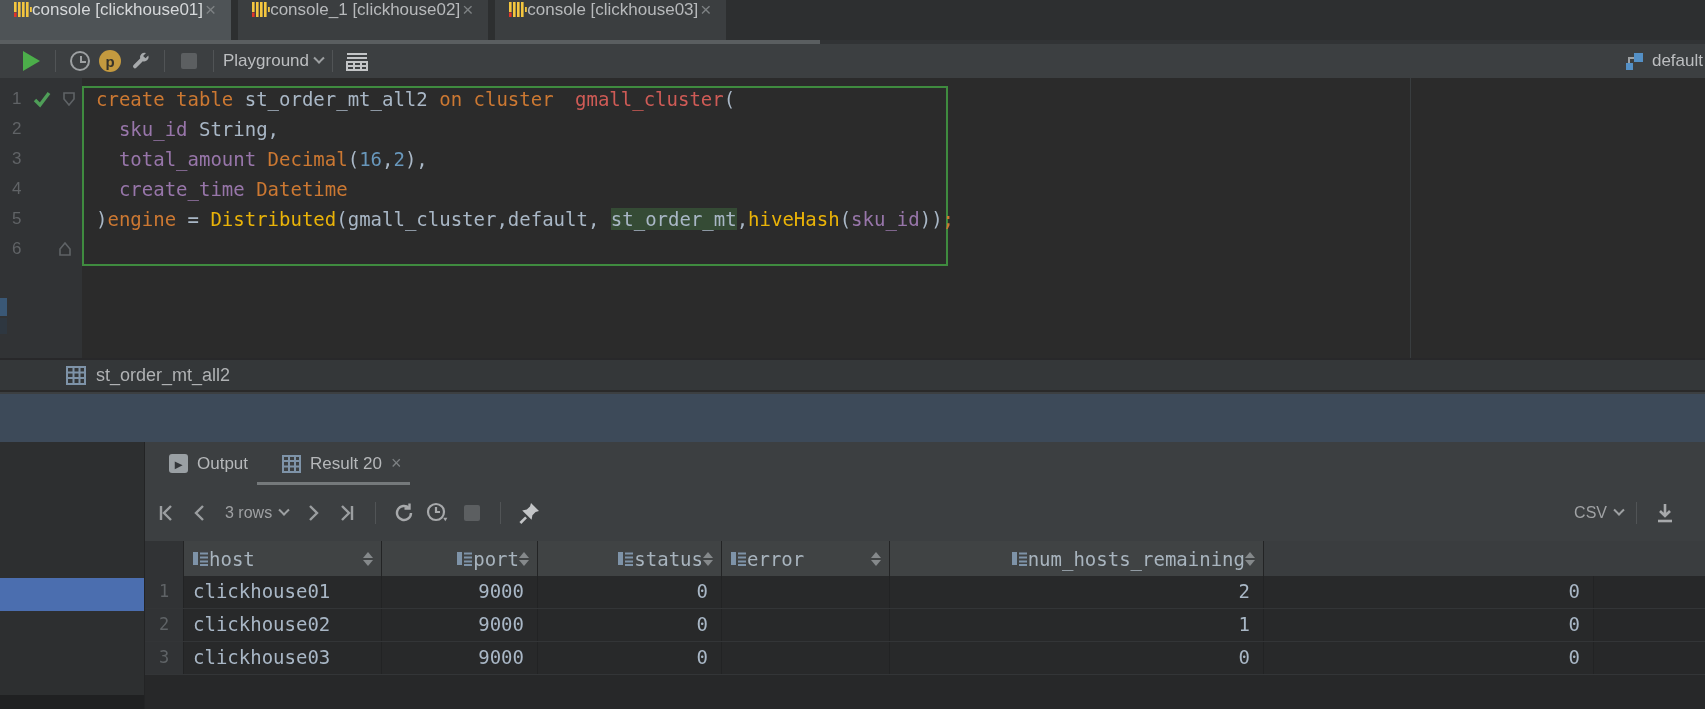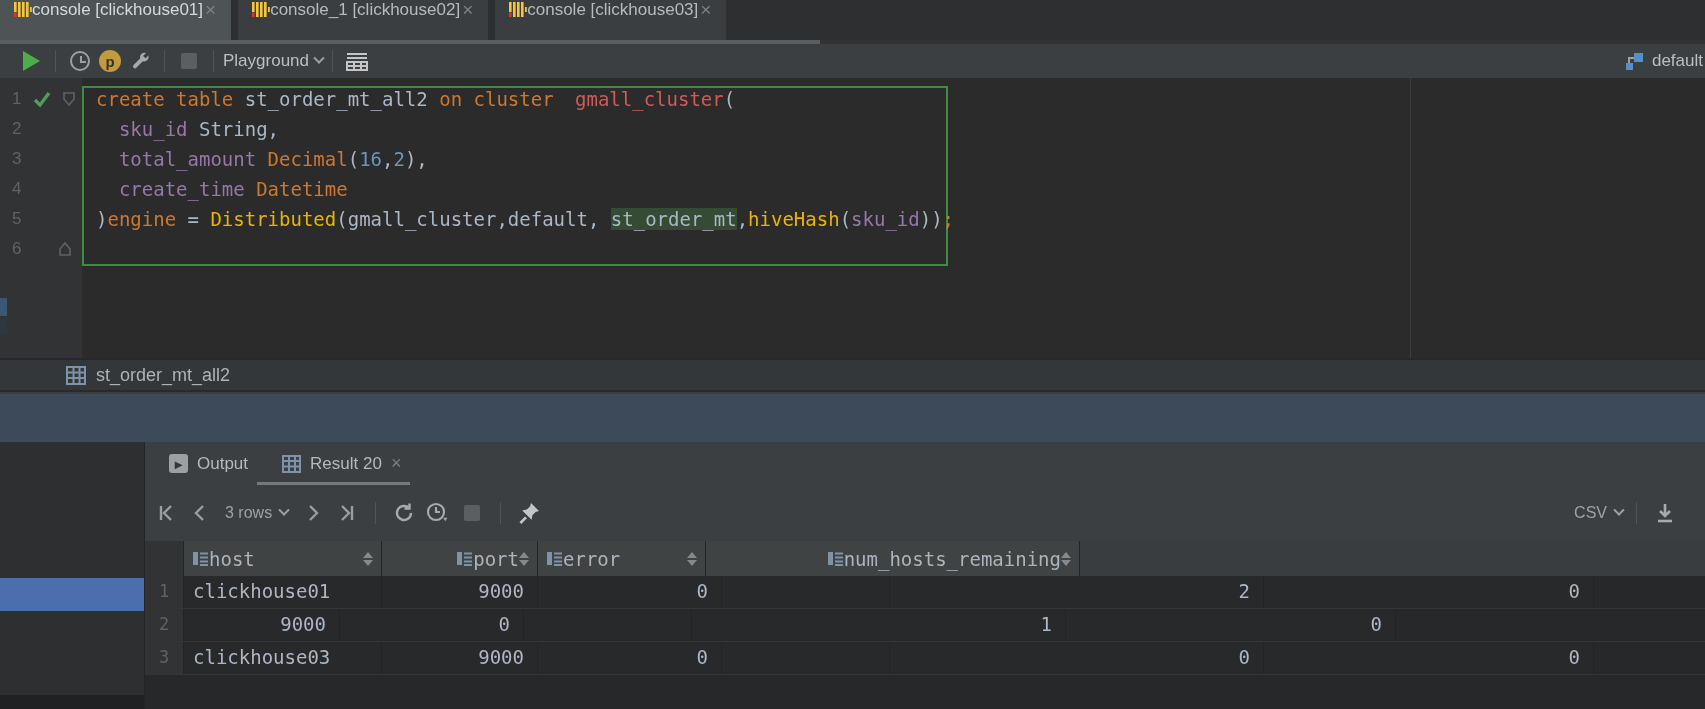--- a/index.html
+++ b/index.html
@@ -381,20 +381,33 @@
               <g stroke="#7e93a8" stroke-width="2">
                 <path d="M8 3.5h8M8 7.5h8M8 11.5h8M8 15h8"></path>
               </g>
             </svg>
           <span>port</span>
           <span class="sort">
               <i class="up"></i>
               <i class="dn"></i>
             </span>
         </div>
+        <div class="th c3 right">
+          <svg width="17" height="17">
+              <rect x="1" y="2" width="5" height="13" fill="#7e93a8"></rect>
+              <g stroke="#7e93a8" stroke-width="2">
+                <path d="M8 3.5h8M8 7.5h8M8 11.5h8M8 15h8"></path>
+              </g>
+            </svg>
+          <span>status</span>
+          <span class="sort">
+              <i class="up"></i>
+              <i class="dn"></i>
+            </span>
+        </div>
         <div class="th c4 left">
           <svg width="17" height="17">
               <rect x="1" y="2" width="5" height="13" fill="#7e93a8"></rect>
               <g stroke="#7e93a8" stroke-width="2">
                 <path d="M8 3.5h8M8 7.5h8M8 11.5h8M8 15h8"></path>
               </g>
             </svg>
           <span>error</span>
           <span class="sort">
               <i class="up"></i>
@@ -422,20 +435,21 @@
         <div class="td c1">clickhouse01</div>
         <div class="td c2 right">9000</div>
         <div class="td c3 right">0</div>
         <div class="td c4"></div>
         <div class="td c5 right">2</div>
         <div class="td c6 right">0</div>
         <div class="td cf"></div>
       </div>
       <div class="trow">
         <div class="td c0 gut">2</div>
+        <div class="td c1">clickhouse02</div>
         <div class="td c2 right">9000</div>
         <div class="td c3 right">0</div>
         <div class="td c4"></div>
         <div class="td c5 right">1</div>
         <div class="td c6 right">0</div>
         <div class="td cf"></div>
       </div>
       <div class="trow">
         <div class="td c0 gut">3</div>
         <div class="td c1">clickhouse03</div>

